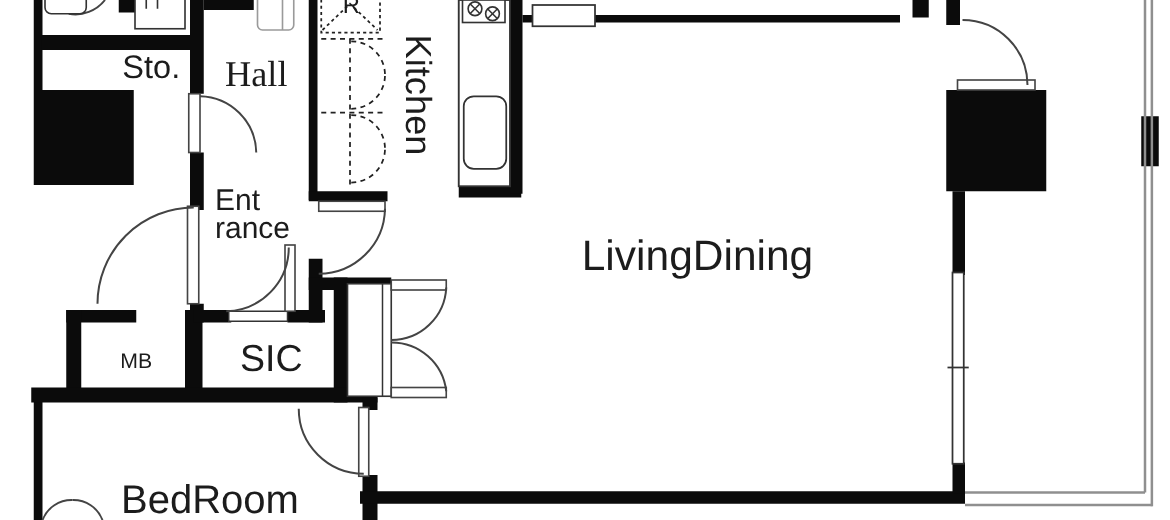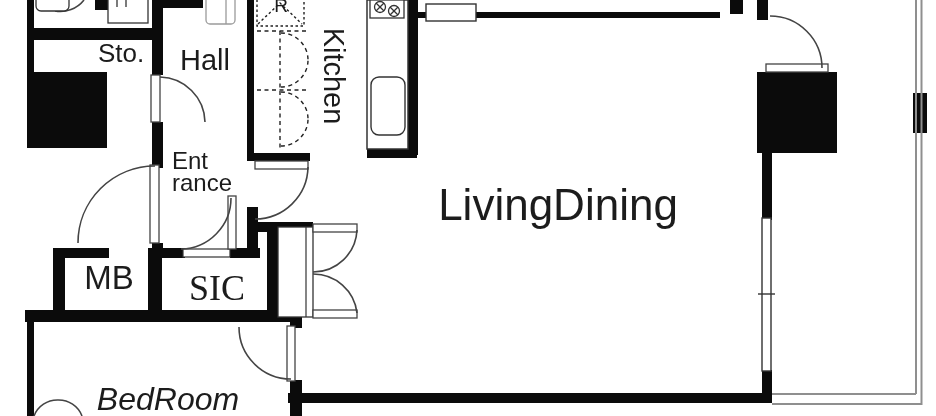--- a/index.html
+++ b/index.html
@@ -7,27 +7,27 @@
     width:936px;height:416px;position:relative;overflow:hidden;
     background:#ffffff;font-family:"Liberation Sans",sans-serif;
   }
   #plan-svg{position:absolute;left:0;top:0;}
   .lbl{
     position:absolute;transform:translate(-50%,-50%);
     color:#1c1c1c;white-space:nowrap;line-height:1.0;
     font-family:"Liberation Sans",sans-serif;
   }
   .lbl-sto{left:121px;top:53px;font-size:26px;text-align:center;}
-  .lbl-hall{left:205px;top:60px;font-size:29px;}
+  .lbl-hall{left:205px;top:60px;font-size:29px;font-family:Liberation Serif, serif;}
   .lbl-kitchen{left:333px;top:76px;font-size:29px;transform:translate(-50%,-50%) rotate(90deg);}
   .lbl-entrance{left:202px;top:172px;font-size:24px;text-align:left;line-height:22px;}
-  .lbl-ld{left:558px;top:205px;font-size:44px;}
-  .lbl-mb{left:109px;top:277px;font-size:33px;text-align:right;}
-  .lbl-sic{left:217px;top:288px;font-size:36px;font-family:Liberation Serif, serif;}
-  .lbl-bedroom{left:168px;top:399px;font-size:32px;font-style:italic;}
+  .lbl-ld{left:558px;top:205px;font-size:34px;}
+  .lbl-mb{left:109px;top:289px;font-size:17px;text-align:right;}
+  .lbl-sic{left:217px;top:288px;font-size:30px;}
+  .lbl-bedroom{left:168px;top:399px;font-size:32px;}
   .lbl-r{left:281px;top:5px;font-size:19px;}
 </style>
 </head>
 <body>
 
 <svg id="plan-svg" width="936" height="416" viewBox="0 0 936 416">
 
   <g fill="#0b0b0b">
     <rect x="27" y="0" width="7" height="148"></rect>
     <rect x="27" y="313" width="7" height="103"></rect>

